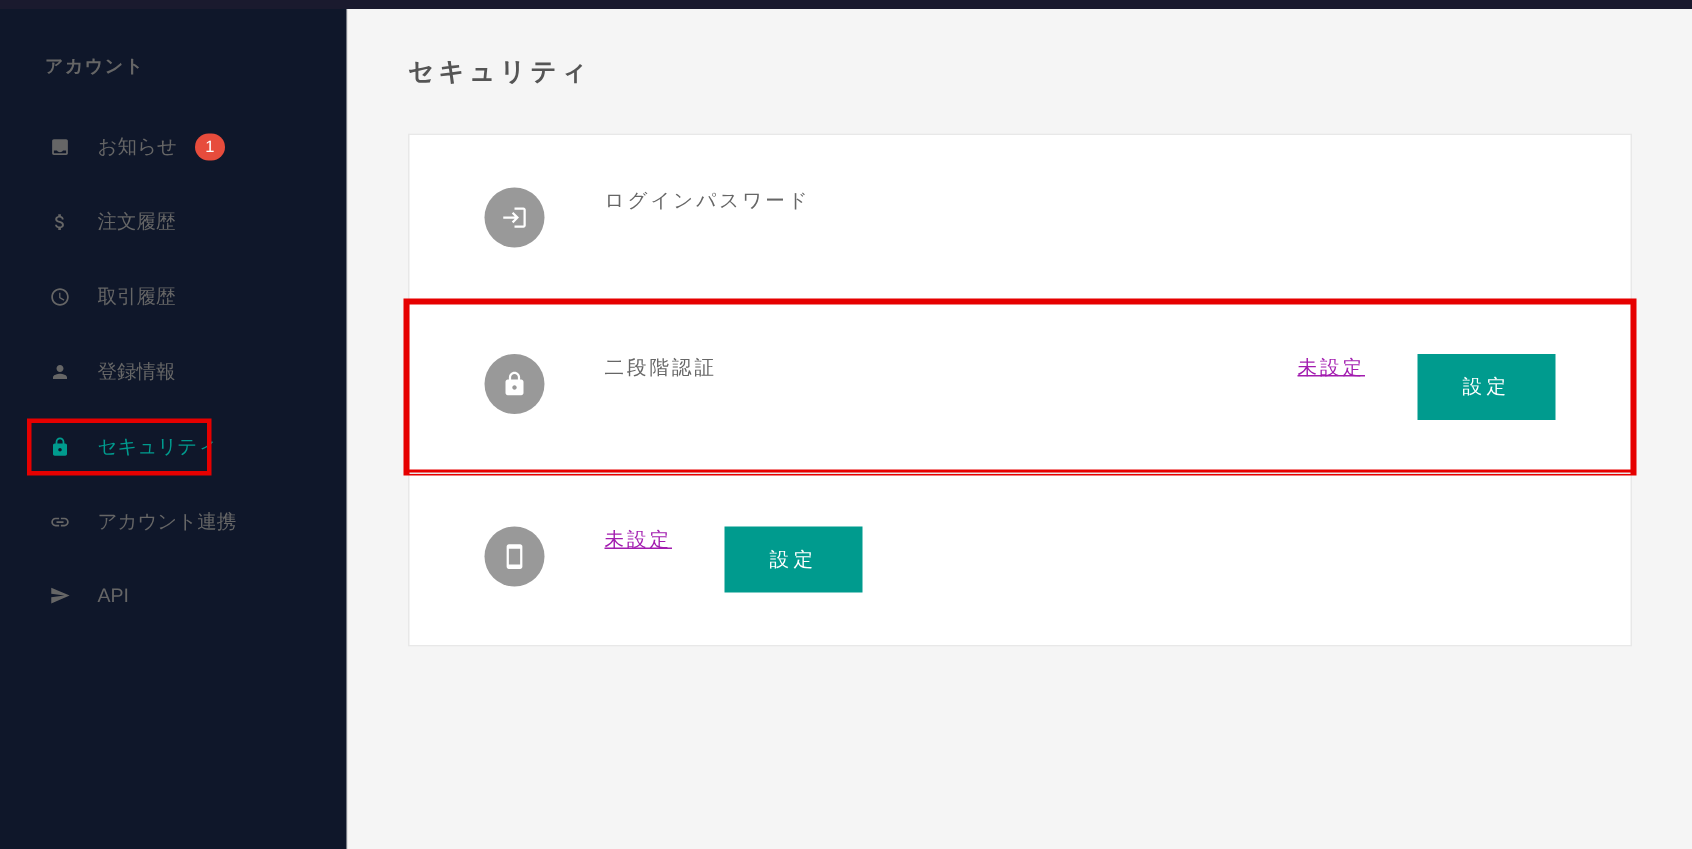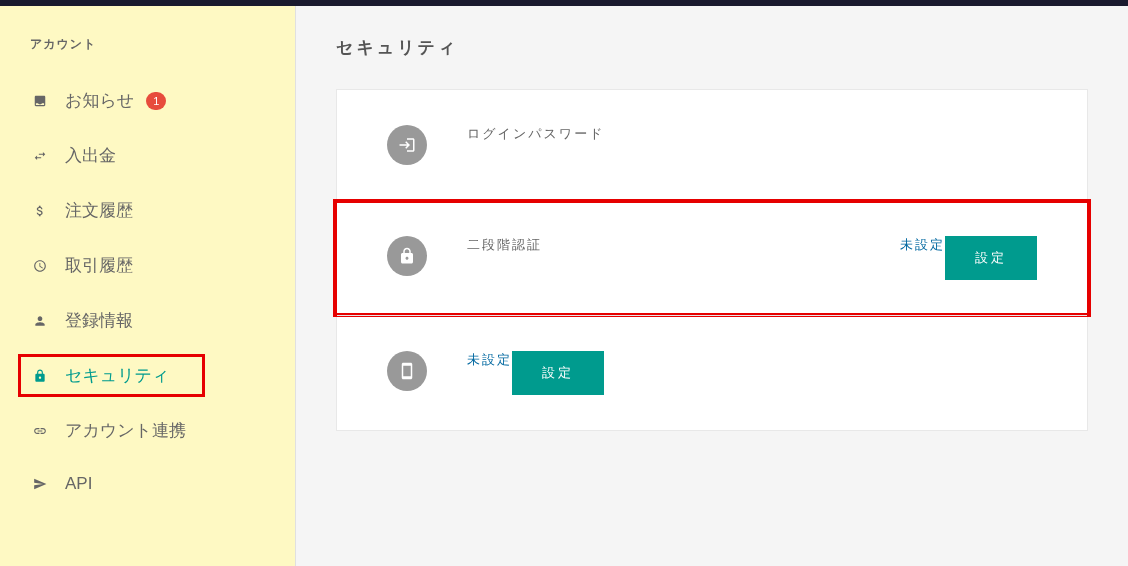--- a/index.html
+++ b/index.html
@@ -12,22 +12,22 @@
     .top-bar {
       height: 6px;
       background: #1a1a2e;
       width: 100%;
     }
     .container {
       display: flex;
       min-height: 560px;
     }
     .sidebar {
-      width: 296px;
-      background: #fef9c3;
+      width: 232px;
+      background: #0f172a;
       border-right: 1px solid #e0e0e0;
       padding: 30px 0;
     }
     .sidebar-header {
       padding: 0 30px 20px 30px;
       font-size: 12px;
       font-weight: bold;
       color: #666;
       letter-spacing: 1px;
     }
@@ -48,21 +48,21 @@
       display: flex;
       align-items: center;
       justify-content: center;
     }
     .sidebar-item .icon svg {
       width: 14px;
       height: 14px;
       fill: currentColor;
     }
     .sidebar-item-label {
-      font-size: 17px;
+      font-size: 13px;
     }
     .badge {
       background: #e74c3c;
       color: #fff;
       border-radius: 10px;
       min-width: 20px;
       height: 18px;
       line-height: 18px;
       text-align: center;
       font-size: 11px;
@@ -119,23 +119,25 @@
       height: 18px;
       fill: #fff;
     }
     .setting-label {
       flex: 1;
       font-size: 13px;
       letter-spacing: 2px;
       color: #666;
     }
     .setting-status {
-      color: #0369a1;
+      color: #a21caf;
       font-size: 13px;
       letter-spacing: 2px;
+      margin-right: 35px;
+      text-decoration: underline;
     }
     .setting-button {
       background: #009b8e;
       color: #fff;
       border: none;
       padding: 13px 30px;
       font-size: 13px;
       letter-spacing: 3px;
       cursor: pointer;
       min-width: 90px;
@@ -164,28 +166,20 @@
       <span class="icon">
         <svg viewBox="0 0 24 24">
             <path d="M19 3H5c-1.1 0-2 .9-2 2v14c0 1.1.9 2 2 2h14c1.1 0 2-.9 2-2V5c0-1.1-.9-2-2-2zm0 16H5v-3h3.56c.69 1.19 1.97 2 3.45 2s2.75-.81 3.45-2H19v3z"></path>
           </svg>
       </span>
       <span class="sidebar-item-label">お知らせ</span>
       <span class="badge">1</span>
     </div>
 
 
-    <div class="sidebar-item">
-      <span class="icon">
-        <svg viewBox="0 0 24 24">
-            <path d="M6.99 11L3 15l3.99 4v-3H14v-2H6.99v-3zM21 9l-3.99-4v3H10v2h7.01v3L21 9z"></path>
-          </svg>
-      </span>
-      <span class="sidebar-item-label">入出金</span>
-    </div>
 
     <div class="sidebar-item">
       <span class="icon">
         <svg viewBox="0 0 24 24">
             <path d="M11.8 10.9c-2.27-.59-3-1.2-3-2.15 0-1.09 1.01-1.85 2.7-1.85 1.78 0 2.44.85 2.5 2.1h2.21c-.07-1.72-1.12-3.3-3.21-3.81V3h-3v2.16c-1.94.42-3.5 1.68-3.5 3.61 0 2.31 1.91 3.46 4.7 4.13 2.5.6 3 1.48 3 2.41 0 .69-.49 1.79-2.7 1.79-2.06 0-2.87-.92-2.98-2.1h-2.2c.12 2.19 1.76 3.42 3.68 3.83V21h3v-2.15c1.95-.37 3.5-1.5 3.5-3.55 0-2.84-2.43-3.81-4.7-4.4z"></path>
           </svg>
       </span>
       <span class="sidebar-item-label">注文履歴</span>
     </div>
 

